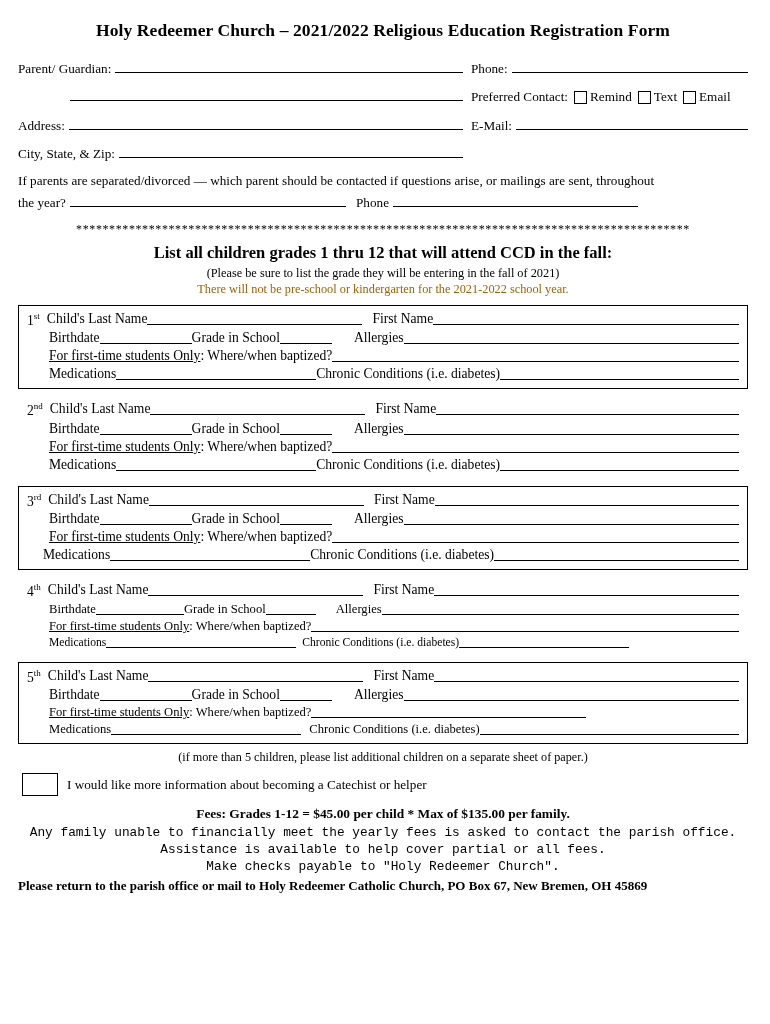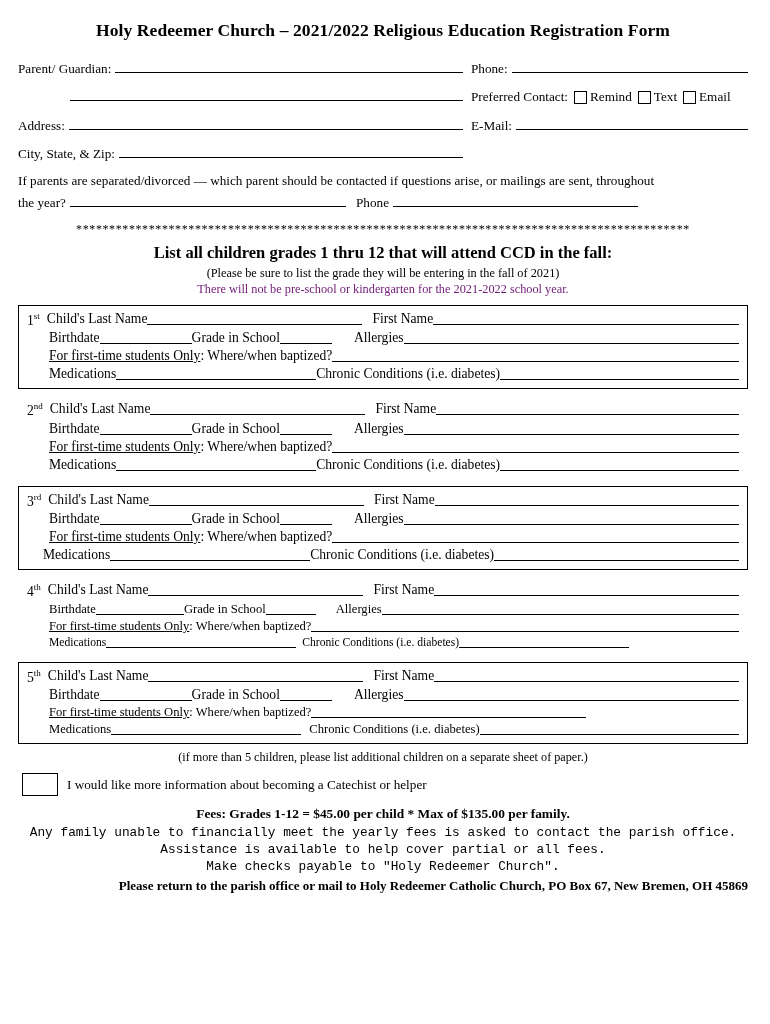--- a/index.html
+++ b/index.html
@@ -73,21 +73,21 @@
     margin: 6px 0 3px 0;
   }
   .subnote {
     text-align: center;
     font-size: 12.3px;
     margin-bottom: 1px;
   }
   .rednote {
     text-align: center;
     font-size: 12.3px;
-    color: #701a75;
+    color: #a16207;
     margin-bottom: 8px;
   }
 
   .child-block {
     margin-bottom: 6px;
     padding: 5px 8px 6px 8px;
     box-sizing: border-box;
   }
   .child-block.boxed { border: 1px solid #000; }
   .child-block.plain { border: 1px solid transparent; }
@@ -130,21 +130,21 @@
     font-size: 13.4px;
     margin: 2px 0 3px 0;
   }
   .centered {
     text-align: center;
     font-size: 12.8px;
     margin: 2px 0;
     font-family: Liberation Mono, monospace;
   }
   .footer {
-    text-align: right;
+    text-align: left;
     font-size: 13px;
     font-weight: bold;
     margin-top: 4px;
   }
 </style>
 </head>
 <body>
 
 <div class="page">
   <div class="inner">

